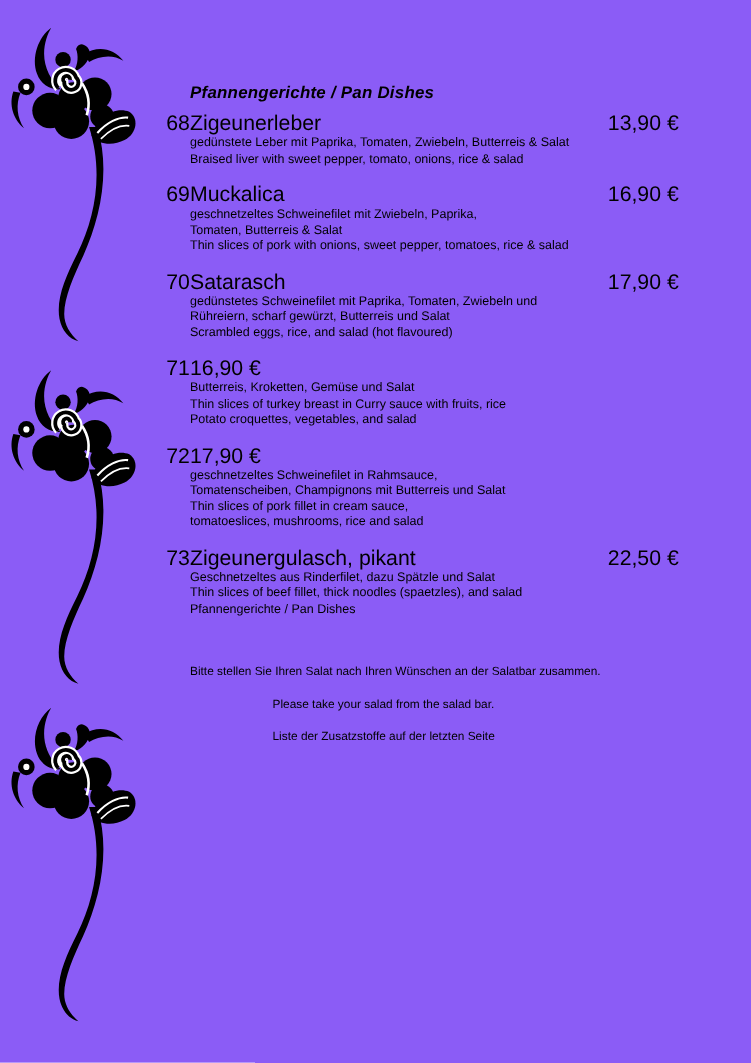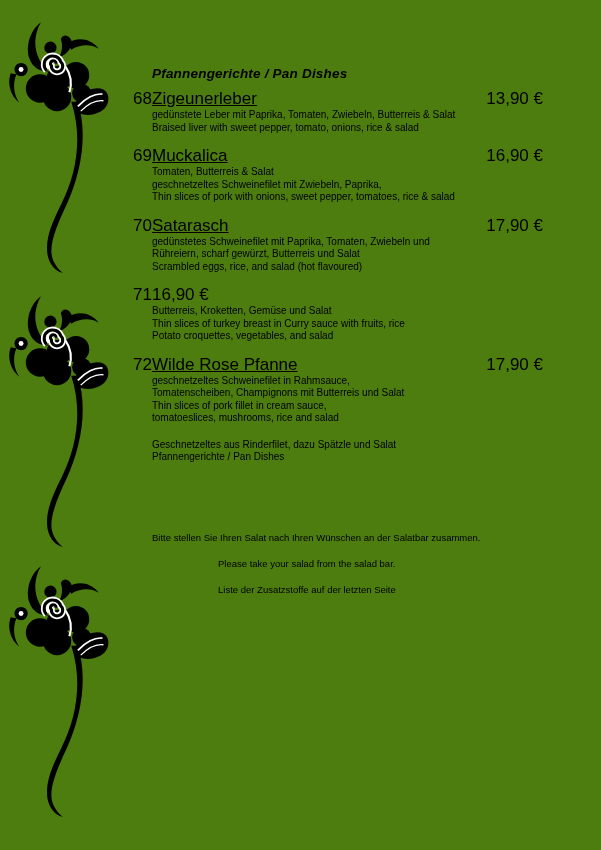--- a/index.html
+++ b/index.html
@@ -1,37 +1,37 @@
 <!DOCTYPE html>
 <html><head>
 <meta charset="utf-8">
 <style>
   * { margin:0; padding:0; box-sizing:border-box; }
   html,body { background:#ffffff; }
   body {
     width:601px; height:850px; position:relative; overflow:hidden;
     font-family:"Liberation Sans","DejaVu Sans",sans-serif; color:#000;
   }
-  .page { position:absolute; left:0; top:0; width:601px; height:850px; background:#4d7c0f;padding-left:48px; }
+  .page { position:absolute; left:0; top:0; width:601px; height:850px; background:#8b5cf6;padding-left:48px; }
 
   .ornament { position:absolute; left:5px; width:106px; height:262px; }
   .orn-1 { top:18px; }
   .orn-2 { top:292px; }
   .orn-3 { top:562px; }
 
   .title {
     position:absolute; left:152px; top:66px;
     font-size:13.5px; font-weight:bold; font-style:italic; letter-spacing:0.2px;
   }
 
   .menu { position:absolute; left:133px; top:91px; width:410px; }
   .menu-item { margin-bottom:14px; }
   .item-header { display:flex; align-items:baseline; font-size:17px; line-height:16px; }
   .item-number { width:19px; flex:0 0 19px; }
-  .item-name { flex:1 1 auto;text-decoration:underline; }
+  .item-name { flex:1 1 auto; }
   .item-price { text-align:left; white-space:nowrap; }
   .item-desc { margin-left:19px; font-size:10px; line-height:12.5px; margin-top:2px; }
   .desc-line { white-space:nowrap; }
 
   .footer { position:absolute; left:152px; top:525px; width:400px; font-size:9.5px; line-height:26px; }
   .footer-line { white-space:nowrap; }
   .footer-line.indent { padding-left:66px; }
 </style>
 </head>
 <body>
@@ -103,22 +103,22 @@
         </div>
   </div>
 
   <div class="menu-item">
     <div class="item-header">
       <span class="item-number">69</span>
       <span class="item-name">Muckalica</span>
       <span class="item-price">16,90 €</span>
     </div>
     <div class="item-desc">
+          <div class="desc-line">geschnetzeltes Schweinefilet mit Zwiebeln, Paprika,</div>
           <div class="desc-line">Tomaten, Butterreis &amp; Salat</div>
-          <div class="desc-line">geschnetzeltes Schweinefilet mit Zwiebeln, Paprika,</div>
           <div class="desc-line">Thin slices of pork with onions, sweet pepper, tomatoes, rice &amp; salad</div>
         </div>
   </div>
 
   <div class="menu-item">
     <div class="item-header">
       <span class="item-number">70</span>
       <span class="item-name">Satarasch</span>
       <span class="item-price">17,90 €</span>
     </div>
@@ -137,34 +137,39 @@
     <div class="item-desc">
           <div class="desc-line">Butterreis, Kroketten, Gemüse und Salat</div>
           <div class="desc-line">Thin slices of turkey breast in Curry sauce with fruits, rice</div>
           <div class="desc-line">Potato croquettes, vegetables, and salad</div>
         </div>
   </div>
 
   <div class="menu-item">
     <div class="item-header">
       <span class="item-number">72</span>
-      <span class="item-name">Wilde Rose Pfanne</span>
       <span class="item-price">17,90 €</span>
     </div>
     <div class="item-desc">
           <div class="desc-line">geschnetzeltes Schweinefilet in Rahmsauce,</div>
           <div class="desc-line">Tomatenscheiben, Champignons mit Butterreis und Salat</div>
           <div class="desc-line">Thin slices of pork fillet in cream sauce,</div>
           <div class="desc-line">tomatoeslices, mushrooms, rice and salad</div>
         </div>
   </div>
 
   <div class="menu-item">
+    <div class="item-header">
+      <span class="item-number">73</span>
+      <span class="item-name">Zigeunergulasch, pikant</span>
+      <span class="item-price">22,50 €</span>
+    </div>
     <div class="item-desc">
           <div class="desc-line">Geschnetzeltes aus Rinderfilet, dazu Spätzle und Salat</div>
+          <div class="desc-line">Thin slices of beef fillet, thick noodles (spaetzles), and salad</div>
           <div class="desc-line">Pfannengerichte / Pan Dishes</div>
         </div>
   </div>
 </div>
 
   <div class="footer">
     <div class="footer-line">Bitte stellen Sie Ihren Salat nach Ihren Wünschen an der Salatbar zusammen.</div>
     <div class="footer-line indent">Please take your salad from the salad bar.</div>
     <div class="footer-line indent">Liste der Zusatzstoffe auf der letzten Seite</div>
   </div>

